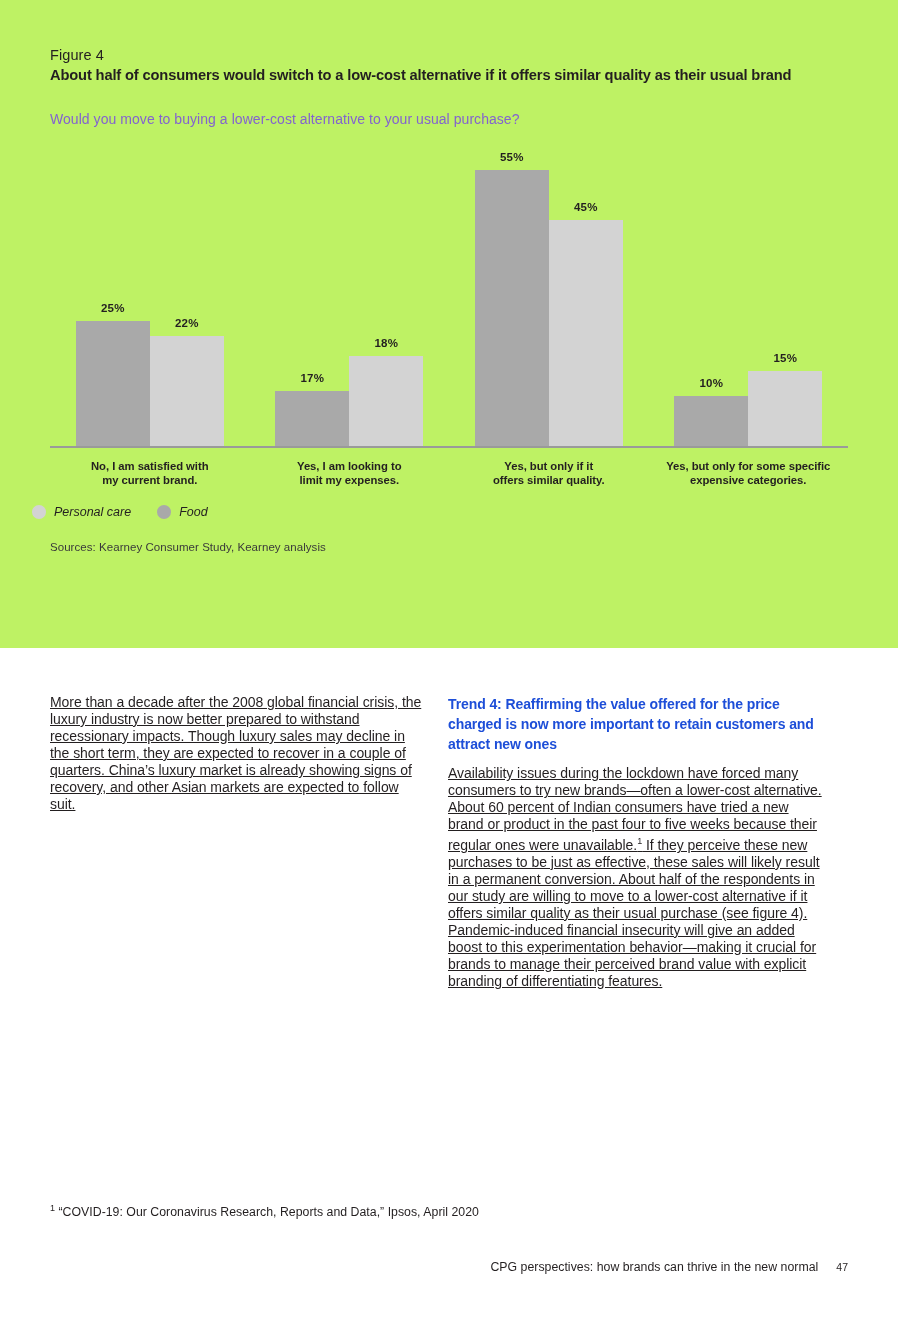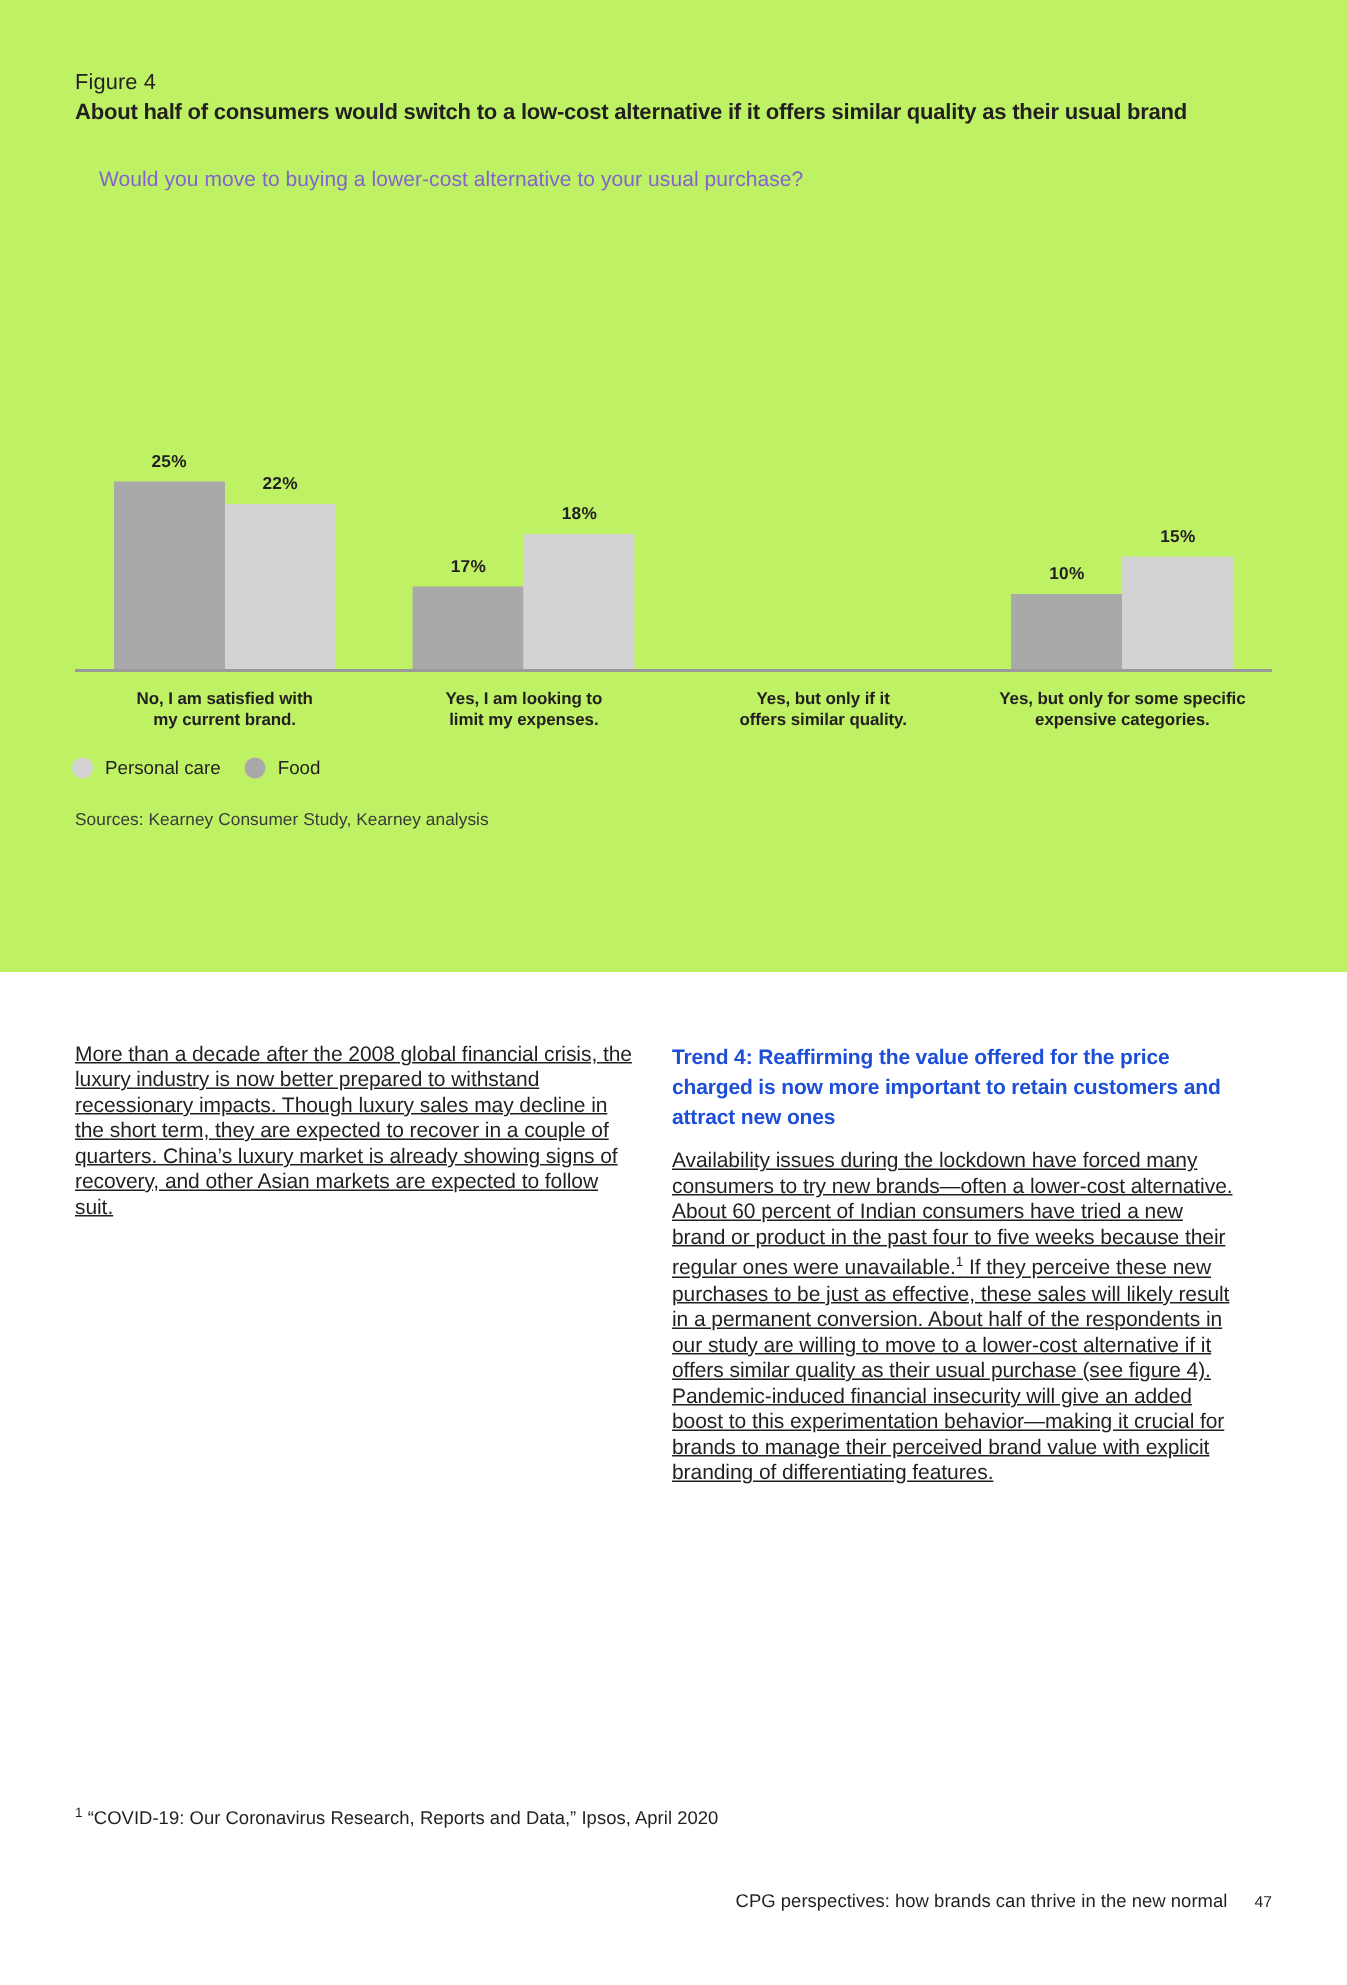--- a/index.html
+++ b/index.html
@@ -22,21 +22,21 @@
     position:absolute; left:50px; top:47px;
     font-size:14.5px; color:#231f20; letter-spacing:.1px;
   }
   .fig-title{
     position:absolute; left:50px; top:67px;
     width:800px;
     font-size:14.7px; font-weight:bold; color:#231f20;
     letter-spacing:-.15px;
   }
   .fig-subtitle{
-    position:absolute; left:66px; top:111px;
+    position:absolute; left:50px; top:111px;
     font-size:14px; color:#8363cf; letter-spacing:.05px;
   }
 
   
   .chart{
     position:absolute; left:50px; top:145px;
     width:798px; height:303px;
   }
   .plot{
     position:absolute; left:0; top:0; right:0; bottom:0;
@@ -64,22 +64,22 @@
     height:40px;
   }
   .cat{
     position:absolute; text-align:center;
     font-size:11.3px; font-weight:bold; line-height:14px;
     color:#231f20; letter-spacing:-.05px;
   }
 
   
   .legend{
-    position:absolute; left:48px; top:505px;
-    display:flex; align-items:center; gap:16px;
+    position:absolute; left:32px; top:505px;
+    display:flex; align-items:center; gap:26px;font-style:italic;
   }
   .legend-item{ display:flex; align-items:center; gap:8px; }
   .swatch{
     width:14px; height:14px; border-radius:50%; display:block;
   }
   .swatch.personal{ background:#d3d3d3; }
   .swatch.food{ background:#a9a9a9; }
   .legend-label{ font-size:12.5px; color:#231f20; }
 
   .sources{
@@ -130,20 +130,26 @@
           <div class="bar food" style="left: 25.75px; width: 74px; height: 125.417px; background: rgb(169, 169, 169);"></div>
           <div class="bar-value" style="left: 27.75px; bottom: 132.417px;">25%</div>
           <div class="bar personal" style="left: 99.75px; width: 74px; height: 110.367px; background: rgb(211, 211, 211);"></div>
           <div class="bar-value" style="left: 101.75px; bottom: 117.367px;">22%</div>
         </div>
         <div class="group" style="left: 199.5px; width: 199.5px;">
           <div class="bar food" style="left: 25.75px; width: 74px; height: 55.1833px; background: rgb(169, 169, 169);"></div>
           <div class="bar-value" style="left: 27.75px; bottom: 62.1833px;">17%</div>
           <div class="bar personal" style="left: 99.75px; width: 74px; height: 90.3px; background: rgb(211, 211, 211);"></div>
           <div class="bar-value" style="left: 101.75px; bottom: 97.3px;">18%</div>
+        </div>
+        <div class="group" style="left: 399px; width: 199.5px;">
+          <div class="bar food" style="left: 25.75px; width: 74px; height: 275.917px; background: rgb(169, 169, 169);"></div>
+          <div class="bar-value" style="left: 27.75px; bottom: 282.917px;">55%</div>
+          <div class="bar personal" style="left: 99.75px; width: 74px; height: 225.75px; background: rgb(211, 211, 211);"></div>
+          <div class="bar-value" style="left: 101.75px; bottom: 232.75px;">45%</div>
         </div>
         <div class="group" style="left: 598.5px; width: 199.5px;">
           <div class="bar food" style="left: 25.75px; width: 74px; height: 50.1667px; background: rgb(169, 169, 169);"></div>
           <div class="bar-value" style="left: 27.75px; bottom: 57.1667px;">10%</div>
           <div class="bar personal" style="left: 99.75px; width: 74px; height: 75.25px; background: rgb(211, 211, 211);"></div>
           <div class="bar-value" style="left: 101.75px; bottom: 82.25px;">15%</div>
         </div>
       </div>
   </div>
 

